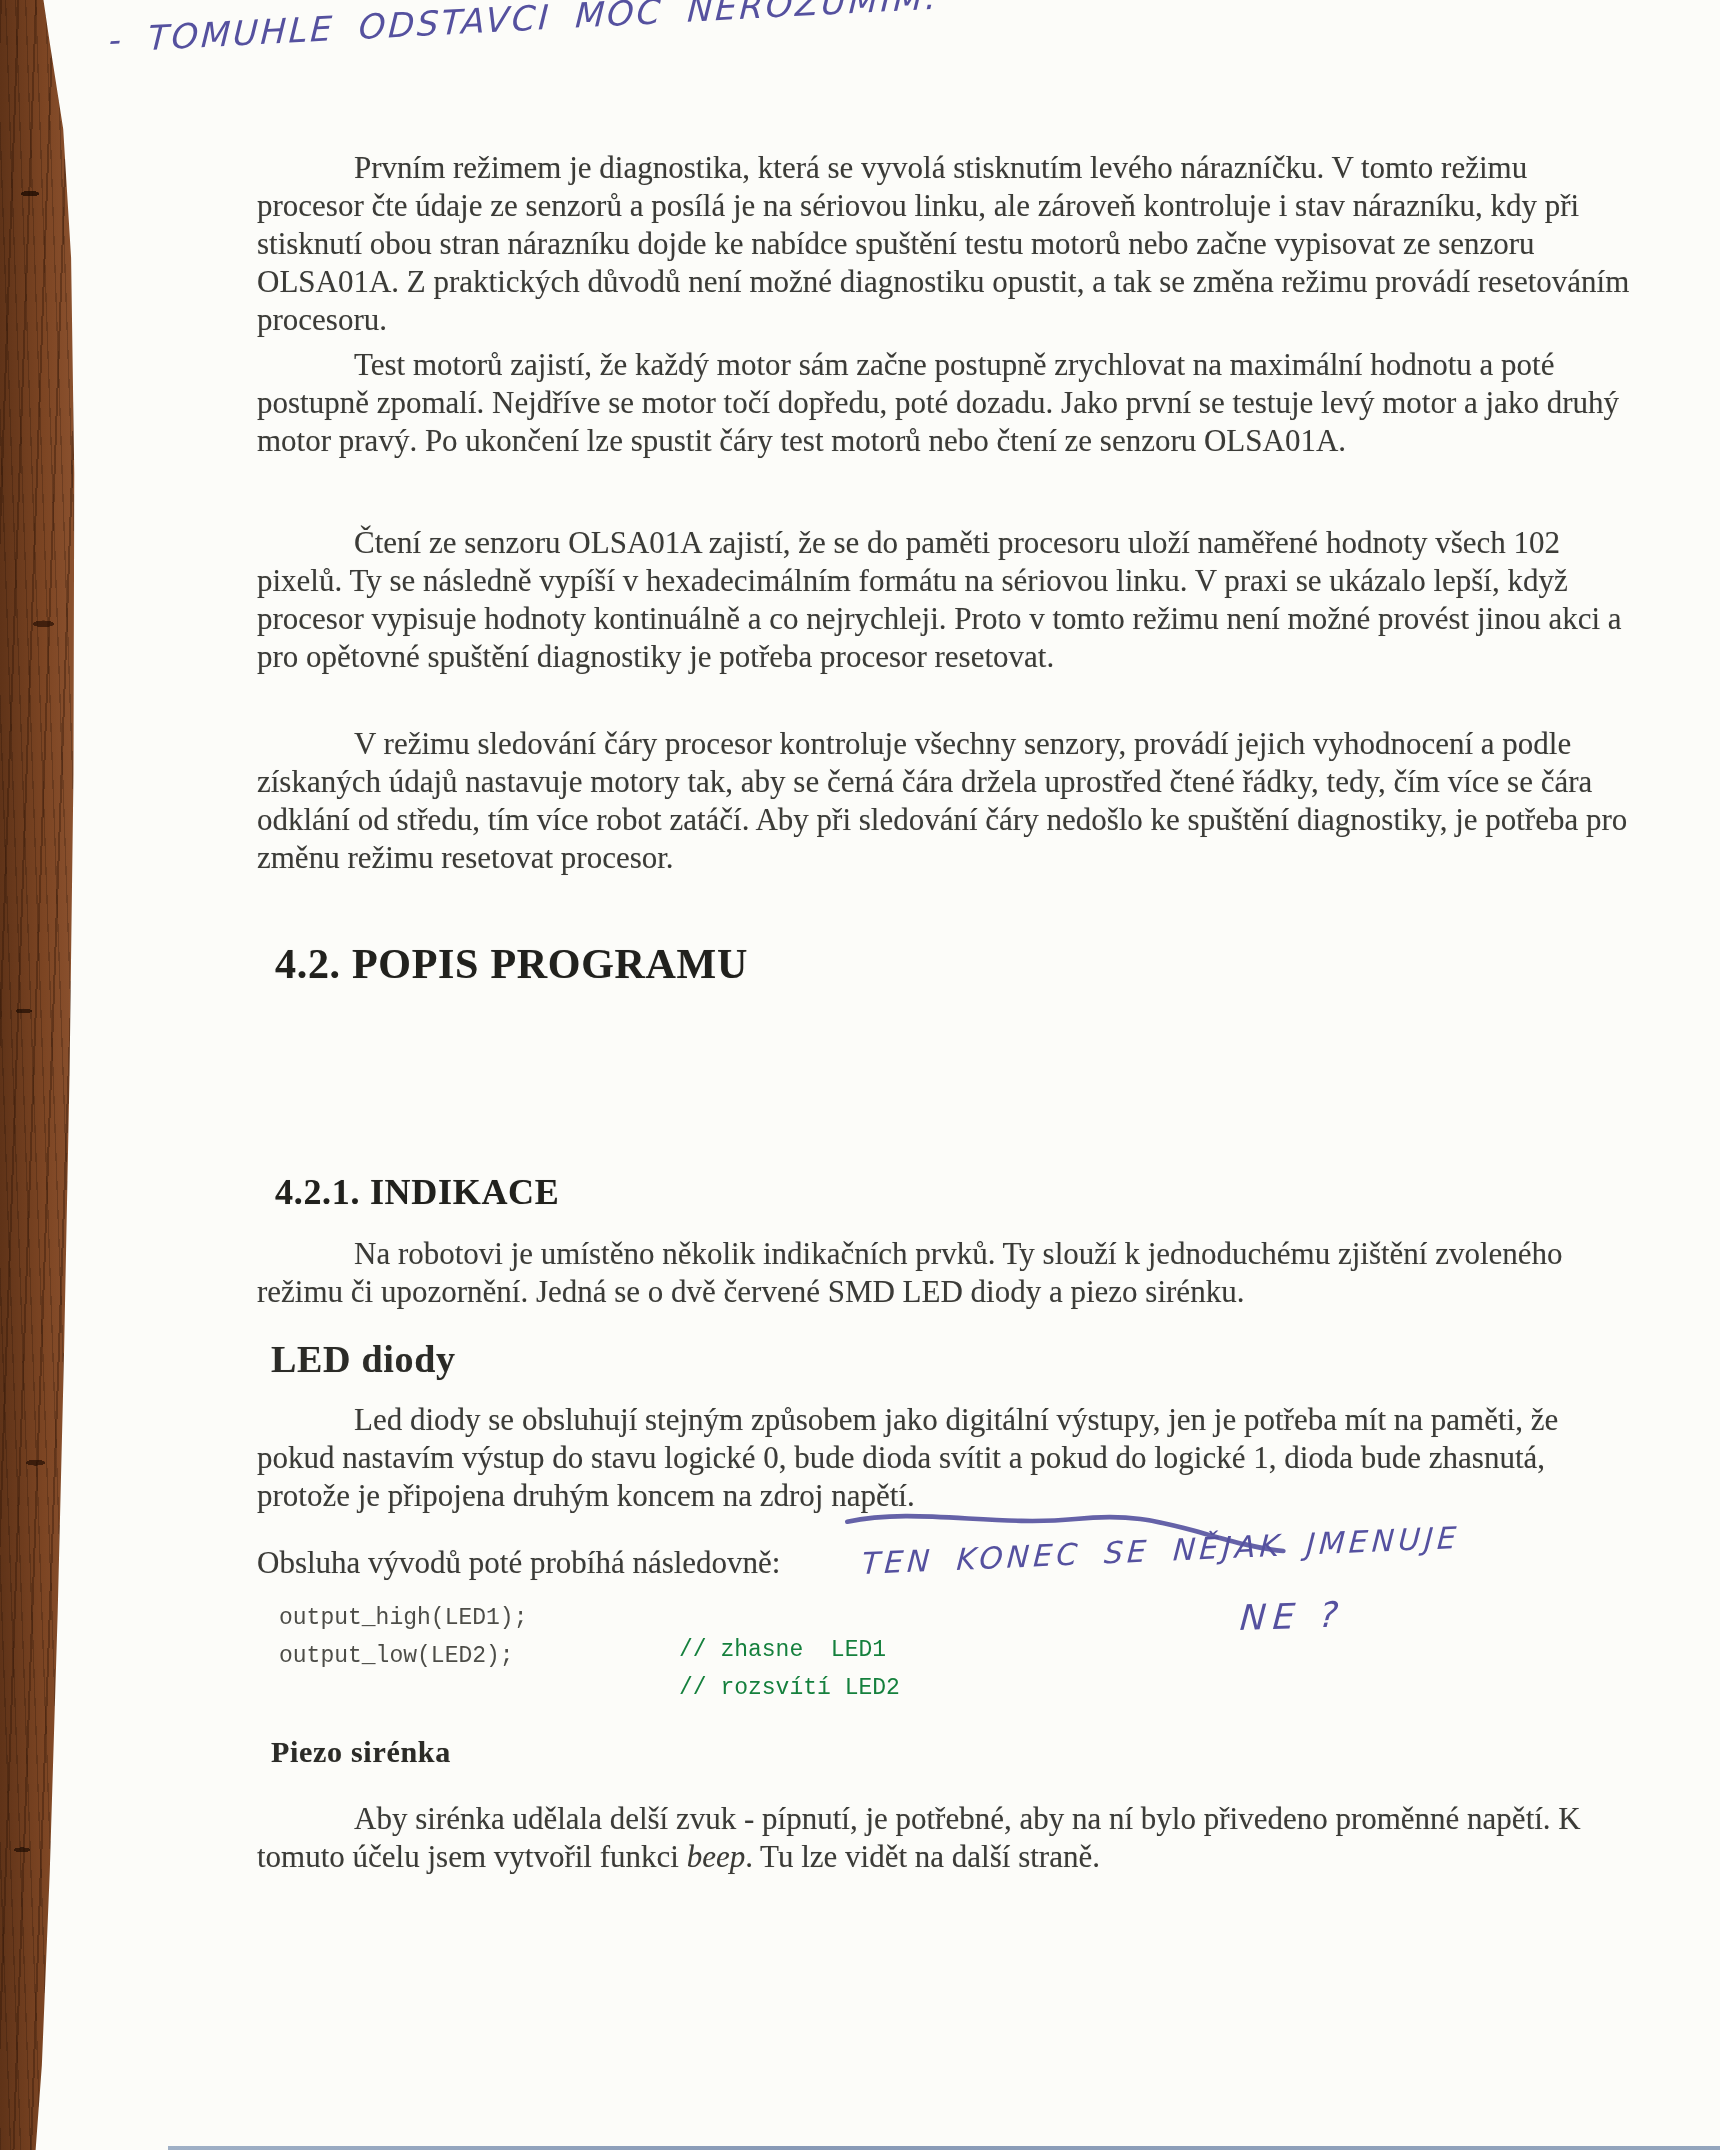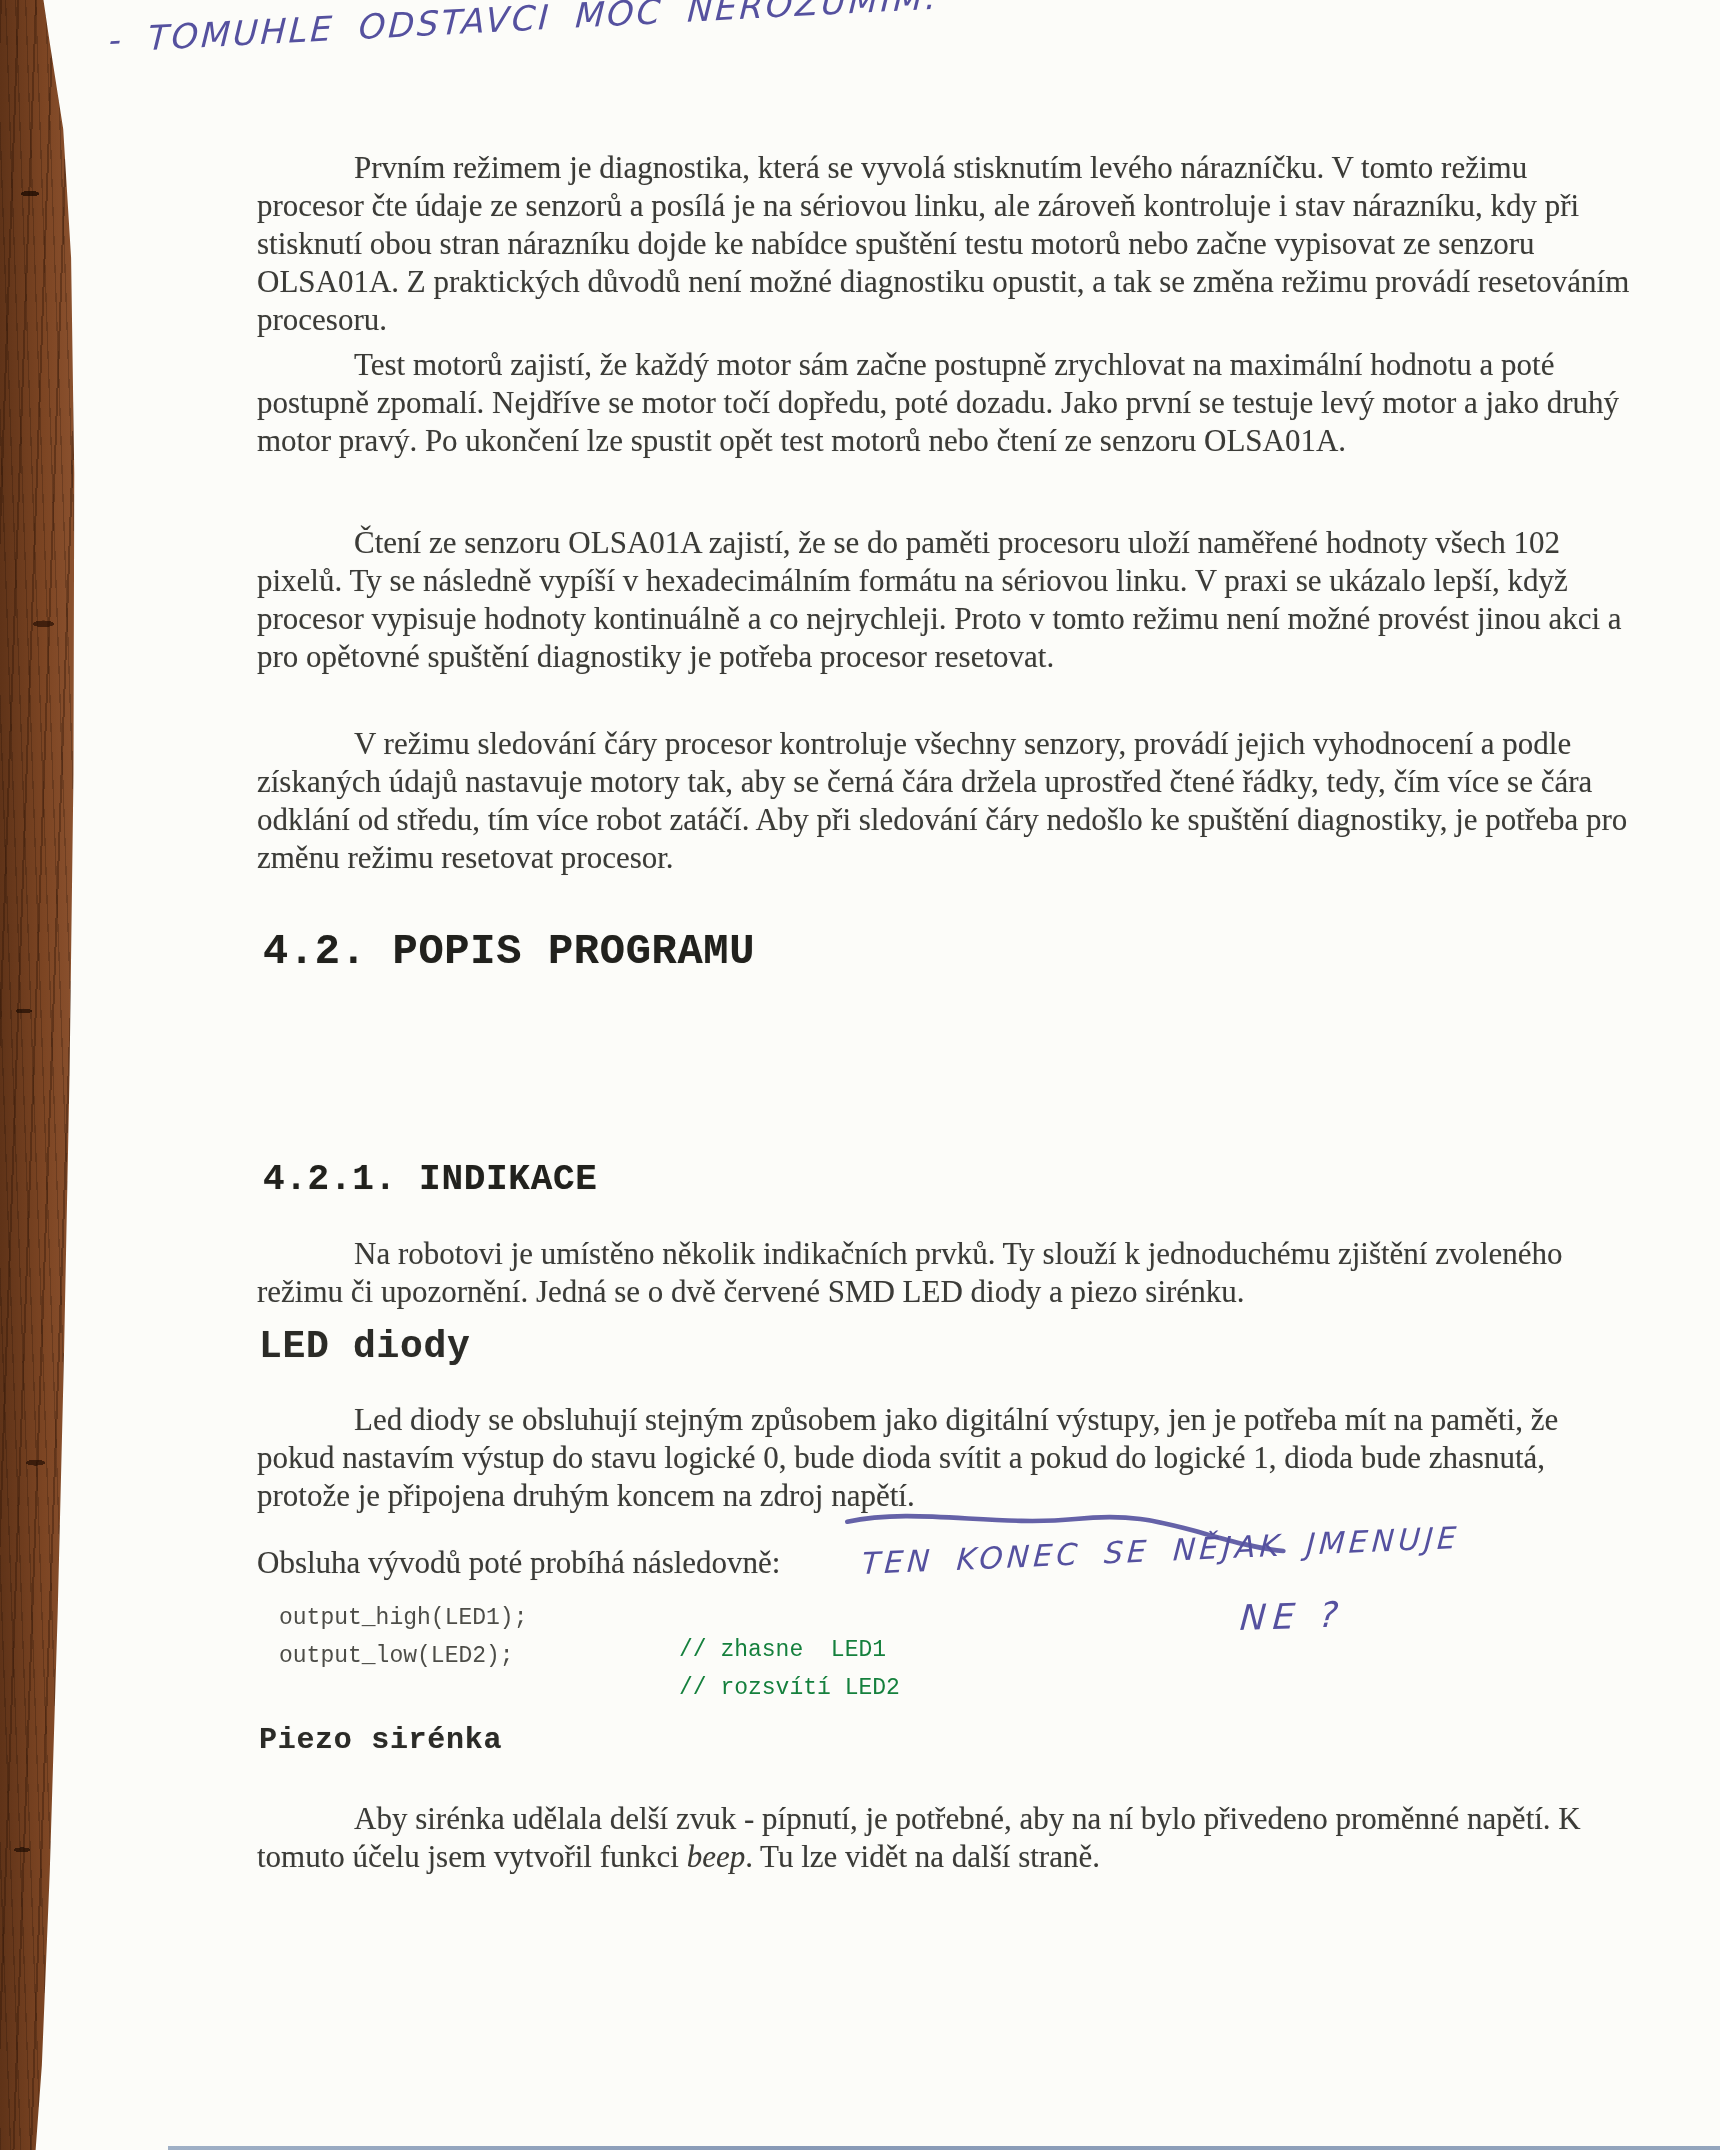--- a/index.html
+++ b/index.html
@@ -27,22 +27,22 @@
   }
   
   .par{
     position:absolute;left:257px;width:1374px;
     font-size:31px;line-height:38px;color:#3b3b37;
     text-indent:97px;margin:0;
     text-shadow:0 0 0.7px rgba(70,70,70,.35);
   }
   .no-indent{text-indent:0;}
   .hd{
-    position:absolute;left:259px;margin:4px;
-    font-family:Liberation Mono, monospace;font-weight:700;color:#21211d;
+    position:absolute;left:259px;margin:16px;
+    font-family:Liberation Serif, serif;font-weight:700;color:#21211d;
     letter-spacing:0.7px;
     text-shadow:0 0 0.7px rgba(40,40,40,.4);
   }
   .hd1{top:924px;font-size:42px;}
   .hd2{top:1155px;font-size:36px;}
   .hd3{top:1321px;left:255px;font-size:38px;color:#2b2b27;}
   .hd4{top:1719px;left:255px;font-size:30px;color:#2b2b27;}
   .italic{font-style:italic;}
   
   .code-row{
@@ -82,21 +82,21 @@
 </head>
 <body>
 
 <div class="page">
 
   <div class="wood"></div>
 
   <div class="ink ink-top">- TOMUHLE ODSTAVCI MOC NEROZUMÍM.</div>
 
   <p class="par" style="top:149px">Prvním režimem je diagnostika, která se vyvolá stisknutím levého nárazníčku. V tomto režimu procesor čte údaje ze senzorů a posílá je na sériovou linku, ale zároveň kontroluje i stav nárazníku, kdy při stisknutí obou stran nárazníku dojde ke nabídce spuštění testu motorů nebo začne vypisovat ze senzoru OLSA01A. Z praktických důvodů není možné diagnostiku opustit, a tak se změna režimu provádí resetováním procesoru.</p>
-  <p class="par" style="top:346px">Test motorů zajistí, že každý motor sám začne postupně zrychlovat na maximální hodnotu a poté postupně zpomalí. Nejdříve se motor točí dopředu, poté dozadu. Jako první se testuje levý motor a jako druhý motor pravý. Po ukončení lze spustit opět test motorů nebo čtení ze senzoru OLSA01A.</p>
+  <p class="par" style="top:346px">Test motorů zajistí, že každý motor sám začne postupně zrychlovat na maximální hodnotu a poté postupně zpomalí. Nejdříve se motor točí dopředu, poté dozadu. Jako první se testuje levý motor a jako druhý motor pravý. Po ukončení lze spustit čáry test motorů nebo čtení ze senzoru OLSA01A.</p>
   <p class="par" style="top:524px">Čtení ze senzoru OLSA01A zajistí, že se do paměti procesoru uloží  naměřené hodnoty všech 102 pixelů. Ty se následně vypíší v hexadecimálním formátu na sériovou linku. V praxi se ukázalo lepší, když procesor vypisuje hodnoty kontinuálně a co nejrychleji. Proto v tomto režimu není možné provést jinou akci a pro opětovné spuštění diagnostiky je potřeba procesor resetovat.</p>
   <p class="par" style="top:725px">V režimu sledování čáry procesor kontroluje všechny senzory, provádí jejich vyhodnocení a podle získaných údajů nastavuje motory tak, aby se černá čára držela uprostřed čtené řádky, tedy, čím více se čára odklání od středu, tím více robot zatáčí. Aby při sledování čáry nedošlo ke spuštění diagnostiky, je potřeba pro změnu režimu resetovat procesor.</p>
 
   <h1 class="hd hd1">4.2. POPIS PROGRAMU</h1>
 
 
   <h2 class="hd hd2">4.2.1. INDIKACE</h2>
 
   <p class="par" style="top:1235px">Na robotovi je umístěno několik indikačních prvků. Ty slouží k jednoduchému zjištění zvoleného režimu či upozornění. Jedná se o dvě červené SMD LED diody a piezo sirénku.</p>
 

